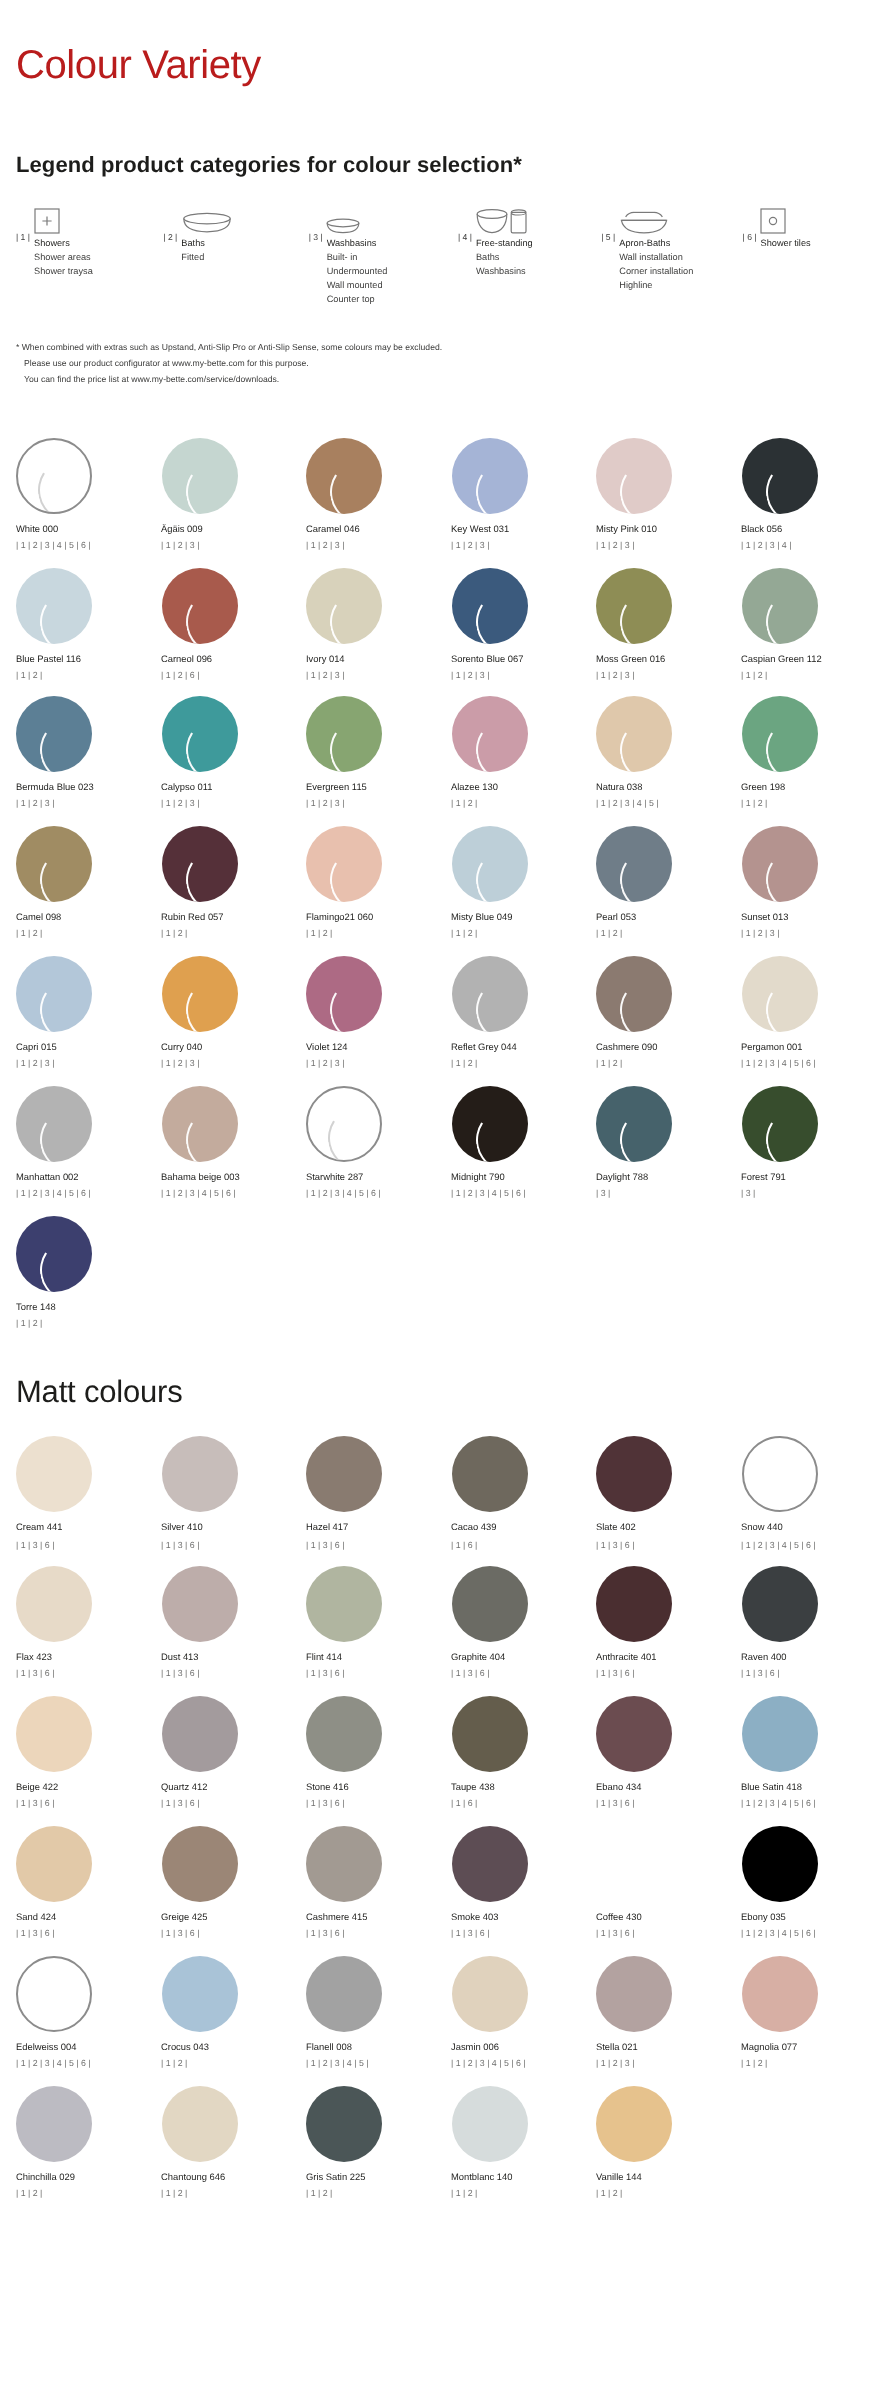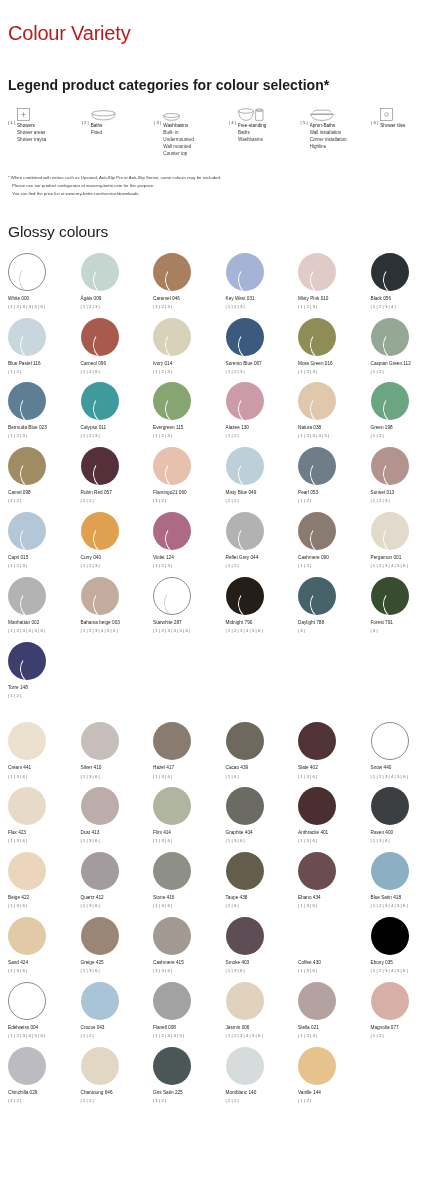--- a/index.html
+++ b/index.html
@@ -23,21 +23,21 @@
     font-size: 20px;
     font-weight: 400;
     letter-spacing: -0.2px;
     color: #b91c1c;
     padding-top: 22px;
   }
 
   
   .legend-block { margin-top: 32px; }
   .legend-title {
-    font-size: 14px;
+    font-size: 11px;
     font-weight: 700;
     letter-spacing: 0.05px;
     color: #1d1d1b;
   }
   .legend-row {
     margin-top: 14px;
     display: flex;
     align-items: flex-start;
   }
   .legend-item {
@@ -257,21 +257,20 @@
       </div>
     <div class="footnote" id="footnote">
         <p>* When combined with extras such as Upstand, Anti-Slip Pro or Anti-Slip Sense, some colours may be excluded.</p>
         <p class="ind">Please use our product configurator at www.my-bette.com for this purpose.</p>
         <p class="ind">You can find the price list at www.my-bette.com/service/downloads.</p>
       </div>
   </div>
 
   <div id="sections">
       <div class="section">
-        <h2 class="section-title">Glossy colours</h2>
         <div class="grid">
           <div class="cell">
             <div class="swatch gloss outline" style="background: rgb(255, 255, 255);"></div>
             <div class="cname">White 000</div>
             <div class="ccat">| 1 | 2 | 3 | 4 | 5 | 6 |</div>
           </div>
           <div class="cell">
             <div class="swatch gloss" style="background: rgb(197, 214, 208);"></div>
             <div class="cname">Ägäis 009</div>
             <div class="ccat">| 1 | 2 | 3 |</div>
@@ -447,20 +446,21 @@
             <div class="ccat">| 3 |</div>
           </div>
           <div class="cell">
             <div class="swatch gloss dark" style="background: rgb(60, 63, 110);"></div>
             <div class="cname">Torre 148</div>
             <div class="ccat">| 1 | 2 |</div>
           </div>
         </div>
       </div>
       <div class="section">
+        <h2 class="section-title">Matt colours</h2>
         <div class="grid">
           <div class="cell">
             <div class="swatch" style="background: rgb(236, 224, 207);"></div>
             <div class="cname">Cream 441</div>
             <div class="ccat">| 1 | 3 | 6 |</div>
           </div>
           <div class="cell">
             <div class="swatch" style="background: rgb(199, 189, 186);"></div>
             <div class="cname">Silver 410</div>
             <div class="ccat">| 1 | 3 | 6 |</div>

